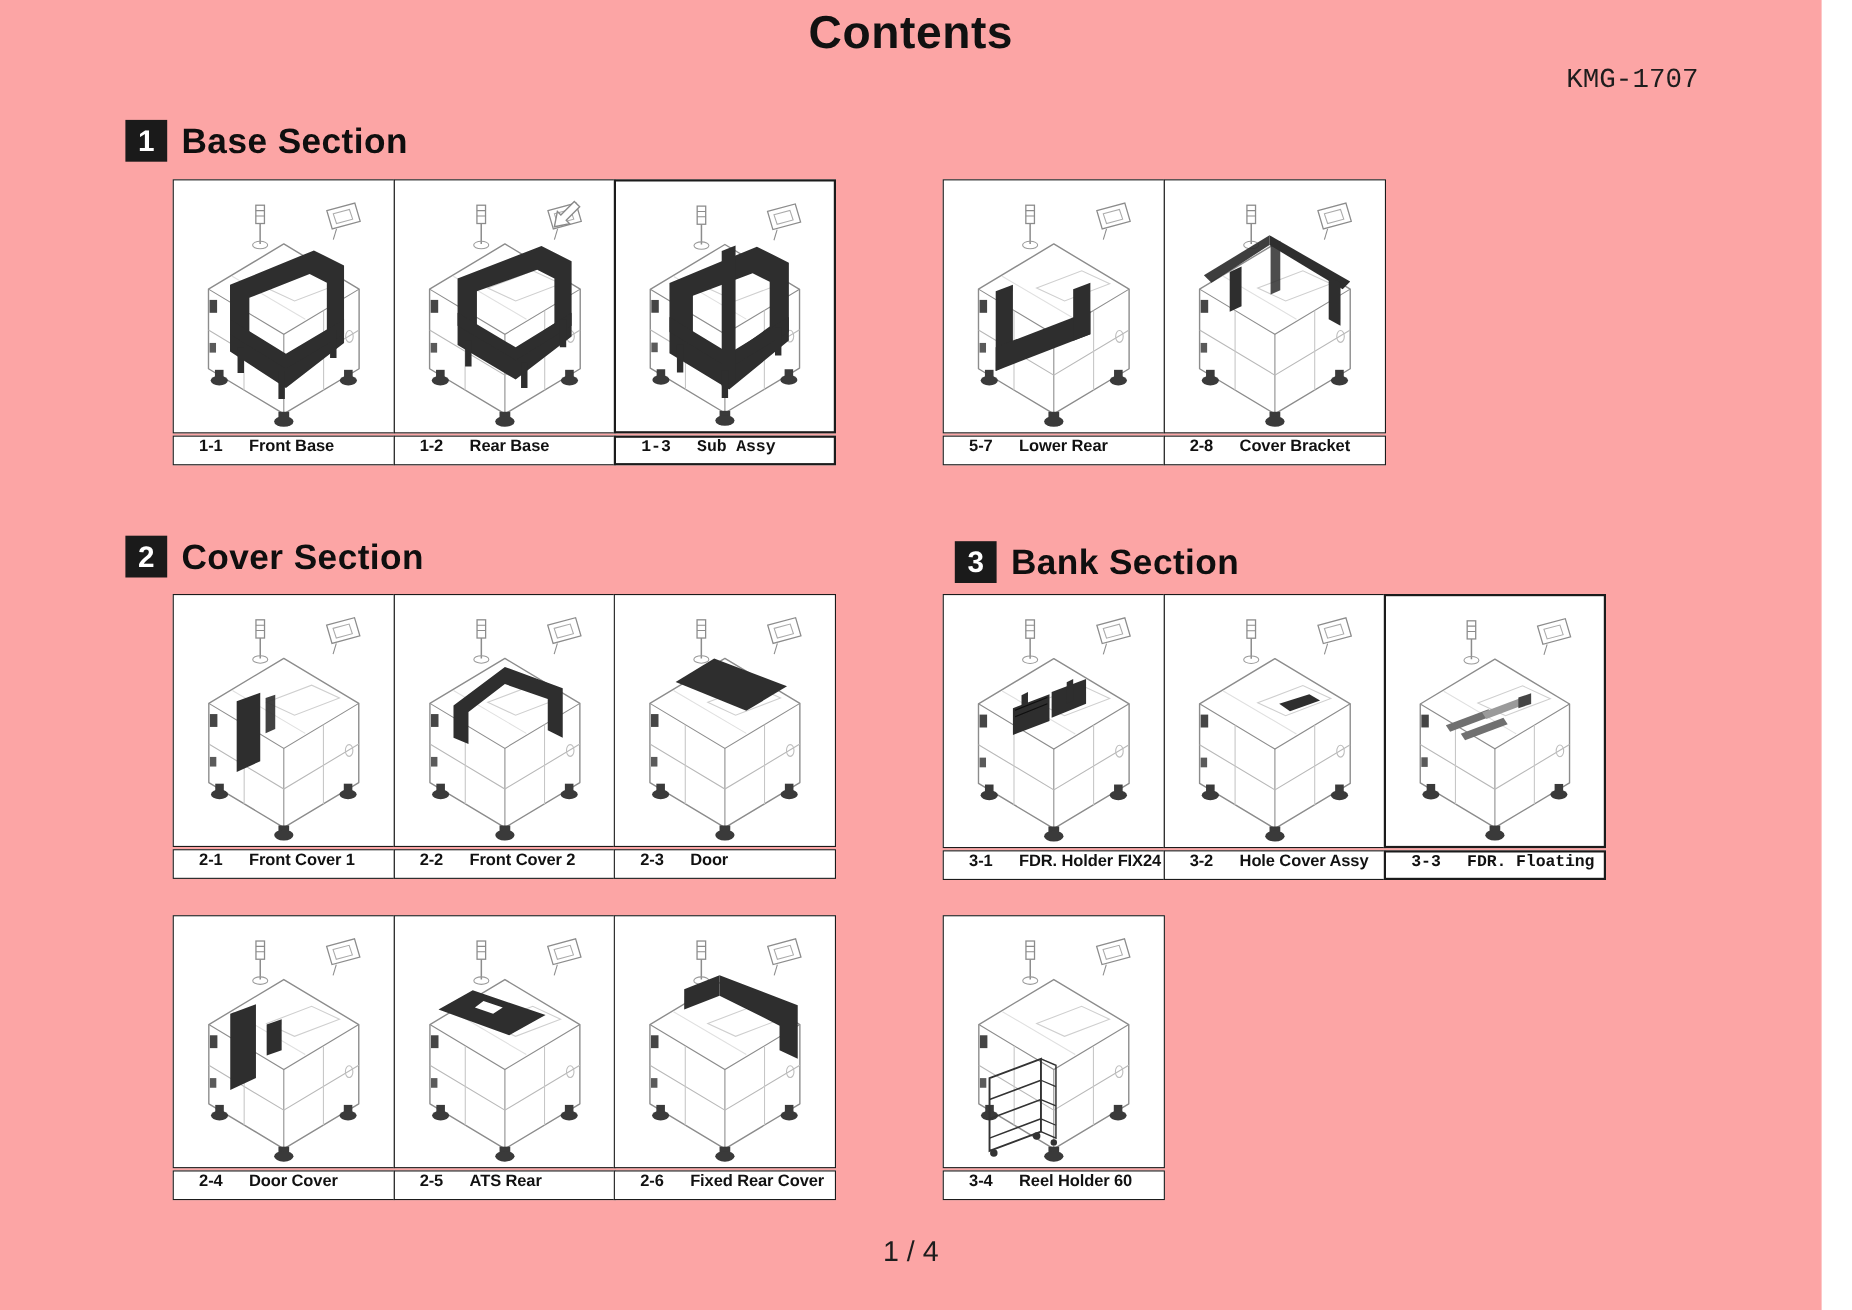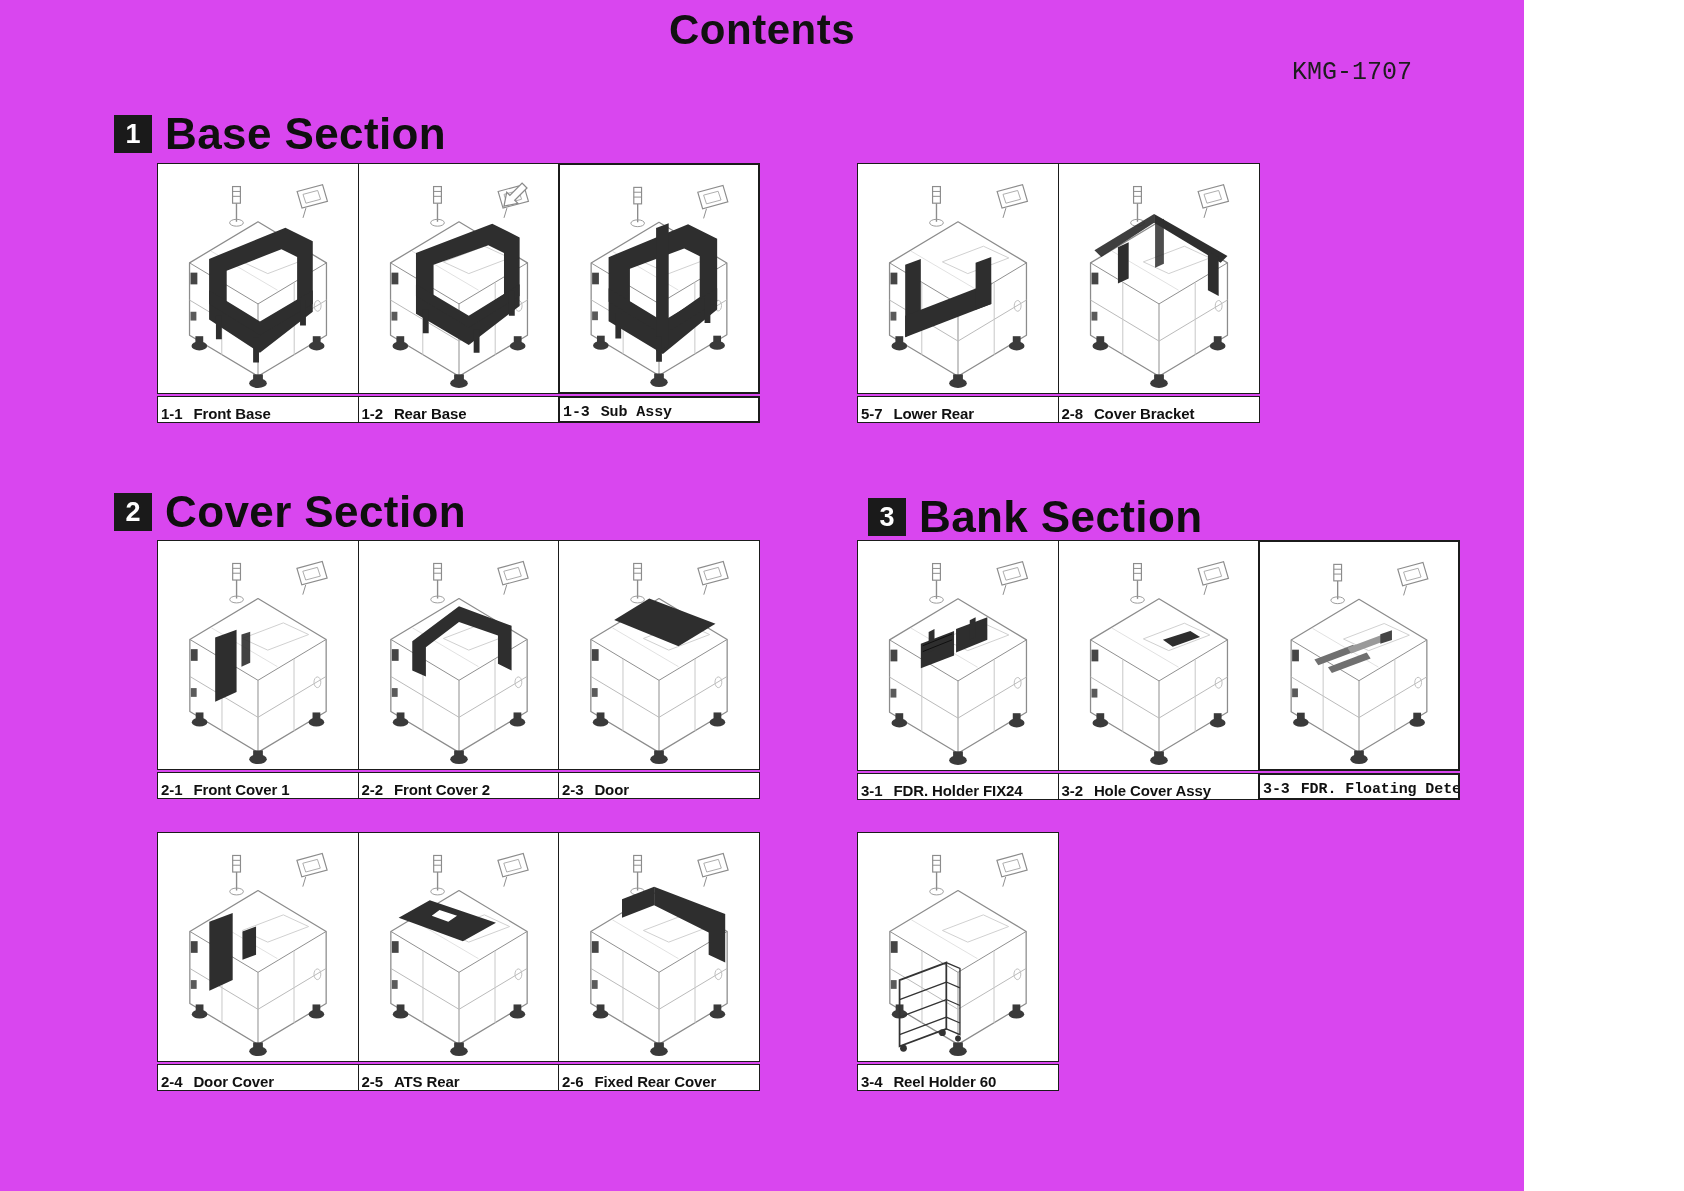--- a/index.html
+++ b/index.html
@@ -1,32 +1,32 @@
 <!DOCTYPE html>
 <html><head>
 <meta charset="utf-8">
 <style>
   html,body{margin:0;padding:0;background:#ffffff;}
-  .page{position:relative;width:1524px;height:1191px;background:#d946ef;overflow:hidden;
+  .page{position:relative;width:1656px;height:1191px;background:#fca5a5;overflow:hidden;
         font-family:"Liberation Sans",sans-serif;color:#111;}
   .title{position:absolute;left:0;right:0;top:6px;margin:0;text-align:center;
          font-size:42px;font-weight:bold;letter-spacing:.5px;color:#111;}
   .doc-code{position:absolute;top:58px;right:112px;font-family:Liberation Mono, monospace;
             font-size:25px;color:#1d1d1d;}
   .sec-header{position:absolute;display:flex;align-items:center;gap:13px;}
   .sec-num{width:38px;height:38px;background:#1a1a1a;color:#fff;font-size:27px;font-weight:bold;
            display:flex;align-items:center;justify-content:center;}
-  .sec-title{font-size:44px;font-weight:bold;letter-spacing:.4px;color:#0f0f0f;}
+  .sec-title{font-size:32px;font-weight:bold;letter-spacing:.4px;color:#0f0f0f;}
   .grid{position:absolute;display:flex;}
   .cell{width:202px;flex:0 0 202px;margin-left:-1.5px;}
   .cell:first-child{margin-left:0;}
   .thumb{box-sizing:border-box;border:1.5px solid #1b1b1b;background:#fff;padding:3px 1px;}
   .thumb svg{display:block;width:100%;height:100%;}
   .caption{box-sizing:border-box;border:1.5px solid #1b1b1b;background:#fff;margin-top:2px;
-           height:27px;display:flex;align-items:flex-end;gap:11px;padding-left:3px;
+           height:27px;display:flex;align-items:flex-start;gap:24px;padding-left:23px;
            font-weight:bold;font-size:15px;white-space:nowrap;overflow:hidden;letter-spacing:-.1px;}
   .emph>.thumb,.emph>.caption{border-width:2.5px;font-family:Liberation Mono, monospace;}
   .page-num{position:absolute;left:0;right:0;top:1122px;text-align:center;font-size:26px;color:#1d1d1d;}
 </style>
 </head>
 <body>
 
 <div class="page">
 
   <h1 class="title">Contents</h1>
@@ -608,13 +608,14 @@
             <circle cx="100" cy="208" r="3" fill="#333333"></circle>
           </svg>
         </div>
         <div class="caption">
           <span>3-4</span>
           <span>Reel Holder 60</span>
         </div>
       </div>
     </div>
 
+  <div class="page-num">1 / 4</div>
 </div>
 
 </body></html>

